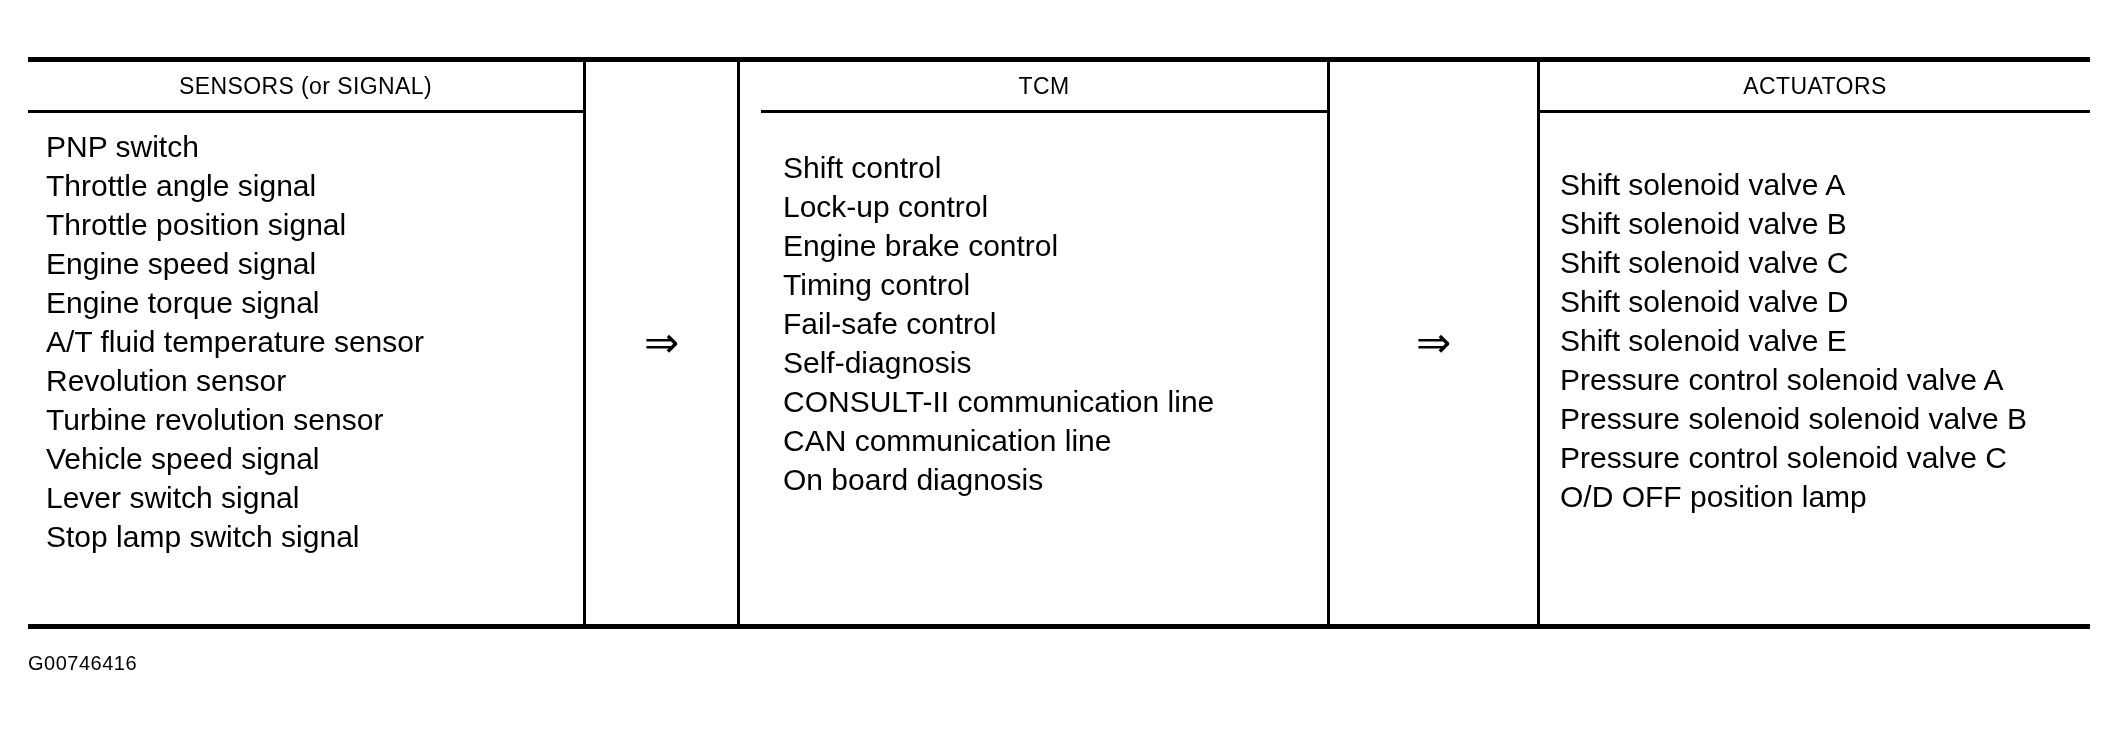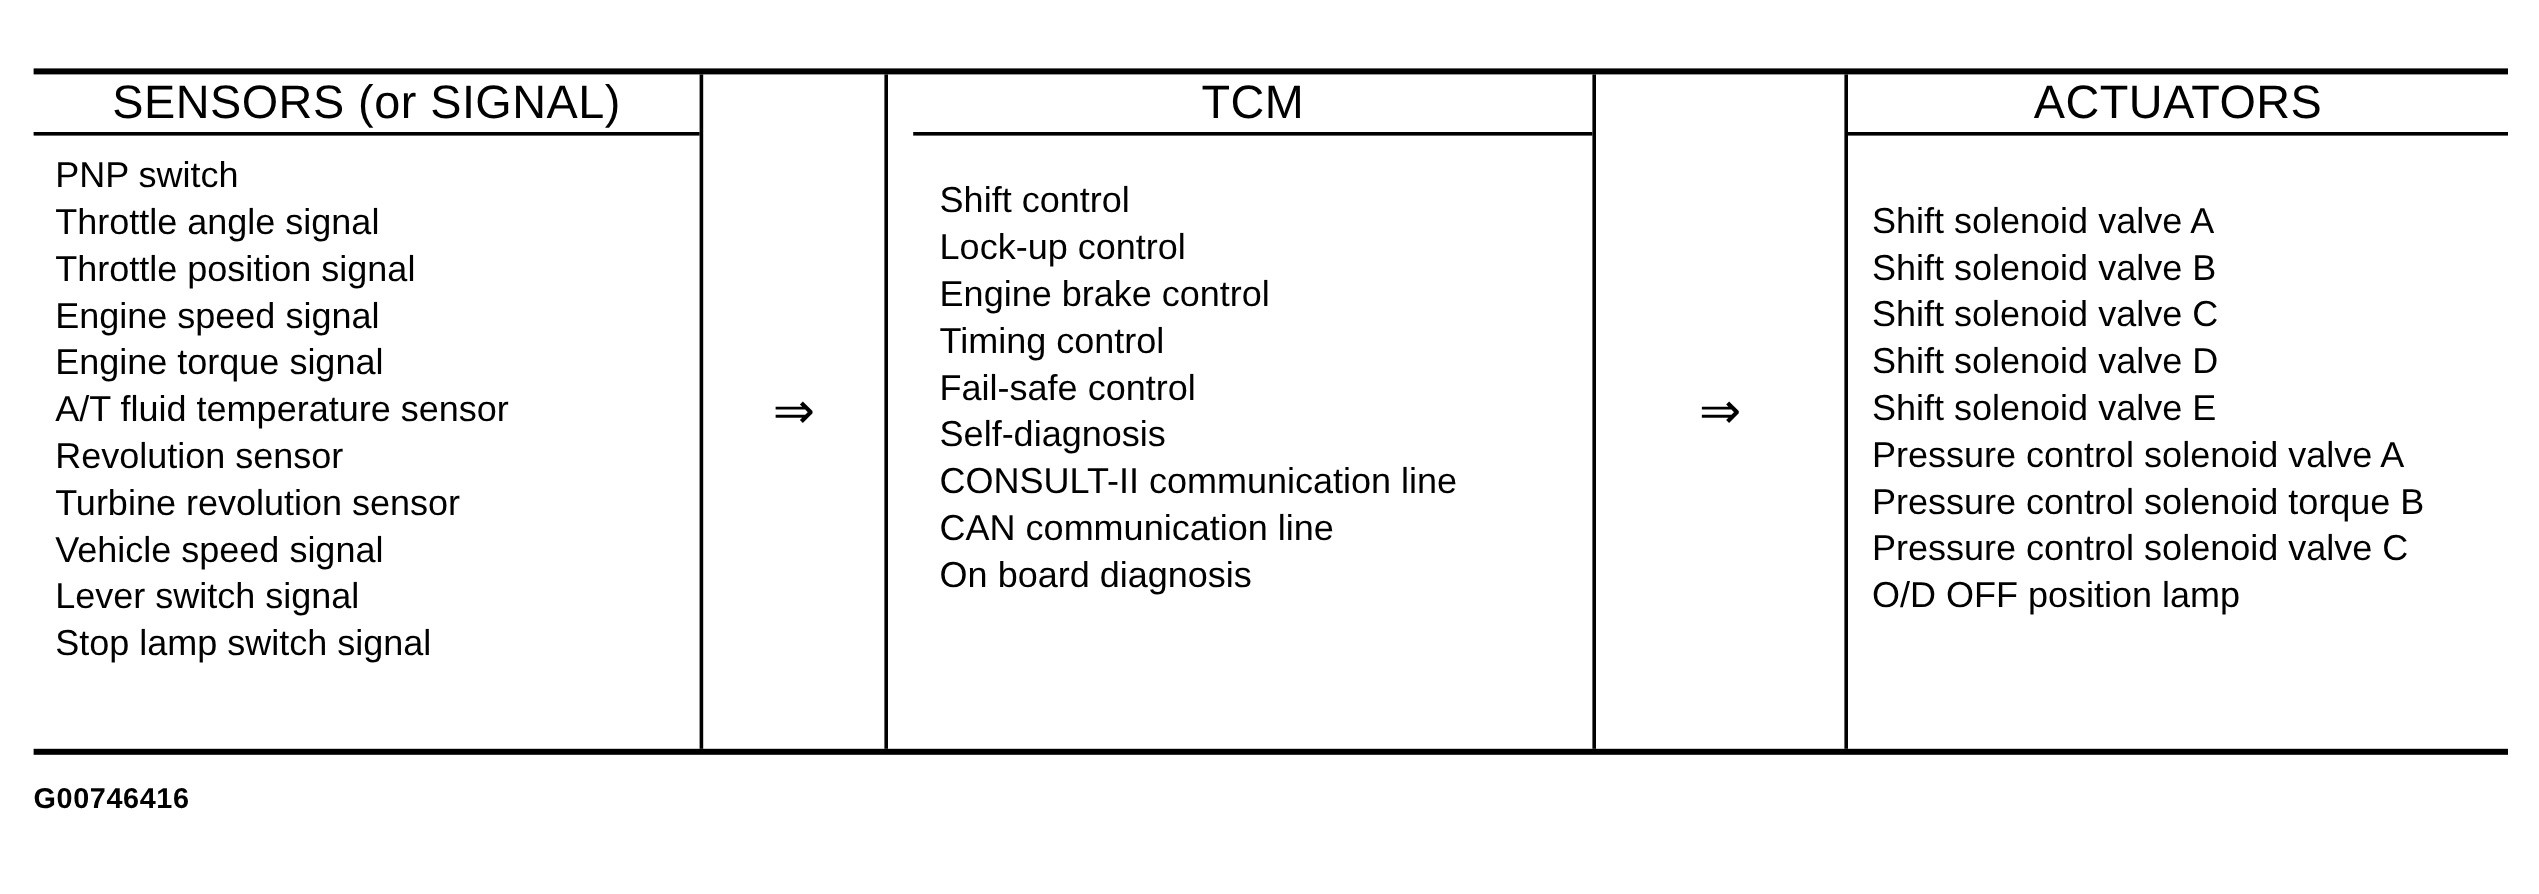--- a/index.html
+++ b/index.html
@@ -48,21 +48,21 @@
   .col-tcm       { width: 590px; border-right: 3px solid #000; padding-left: 21px; }
   .col-gap2      { width: 210px; border-right: 3px solid #000; }
   .col-actuators { width: 550px; }
 
   
   .col-head {
     height: 48px;
     display: flex;
     align-items: center;
     justify-content: center;
-    font-size: 39px;
+    font-size: 23px;
     letter-spacing: 0.4px;
     white-space: nowrap;
     flex: 0 0 auto;
   }
   .col-head.ruled { border-bottom: 3px solid #000; }
 
   
   .col-body {
     flex: 1 1 auto;
     position: relative;
@@ -95,23 +95,22 @@
     font-size: 42px;
     line-height: 1;
     font-family: "DejaVu Sans", sans-serif;
   }
 
   
   .caption {
     position: absolute;
     left: 28px;
     top: 652px;
-    font-size: 24px;
+    font-size: 20px;
     letter-spacing: 0.5px;
-    font-weight: bold;
   }
 </style>
 </head>
 <body>
 
 <div class="diagram">
   <div class="row">
 
     <div class="col col-sensors">
       <div class="col-head ruled">SENSORS (or SIGNAL)</div>
@@ -164,21 +163,21 @@
     <div class="col col-actuators">
       <div class="col-head ruled">ACTUATORS</div>
       <div class="col-body">
         <ul class="item-list list-actuators">
           <li>Shift solenoid valve A</li>
           <li>Shift solenoid valve B</li>
           <li>Shift solenoid valve C</li>
           <li>Shift solenoid valve D</li>
           <li>Shift solenoid valve E</li>
           <li>Pressure control solenoid valve A</li>
-          <li>Pressure control solenoid torque B</li>
+          <li>Pressure solenoid solenoid valve B</li>
           <li>Pressure control solenoid valve C</li>
           <li>O/D OFF position lamp</li>
         </ul>
       </div>
     </div>
 
   </div>
 </div>
 
 <div class="caption">G00746416</div>

